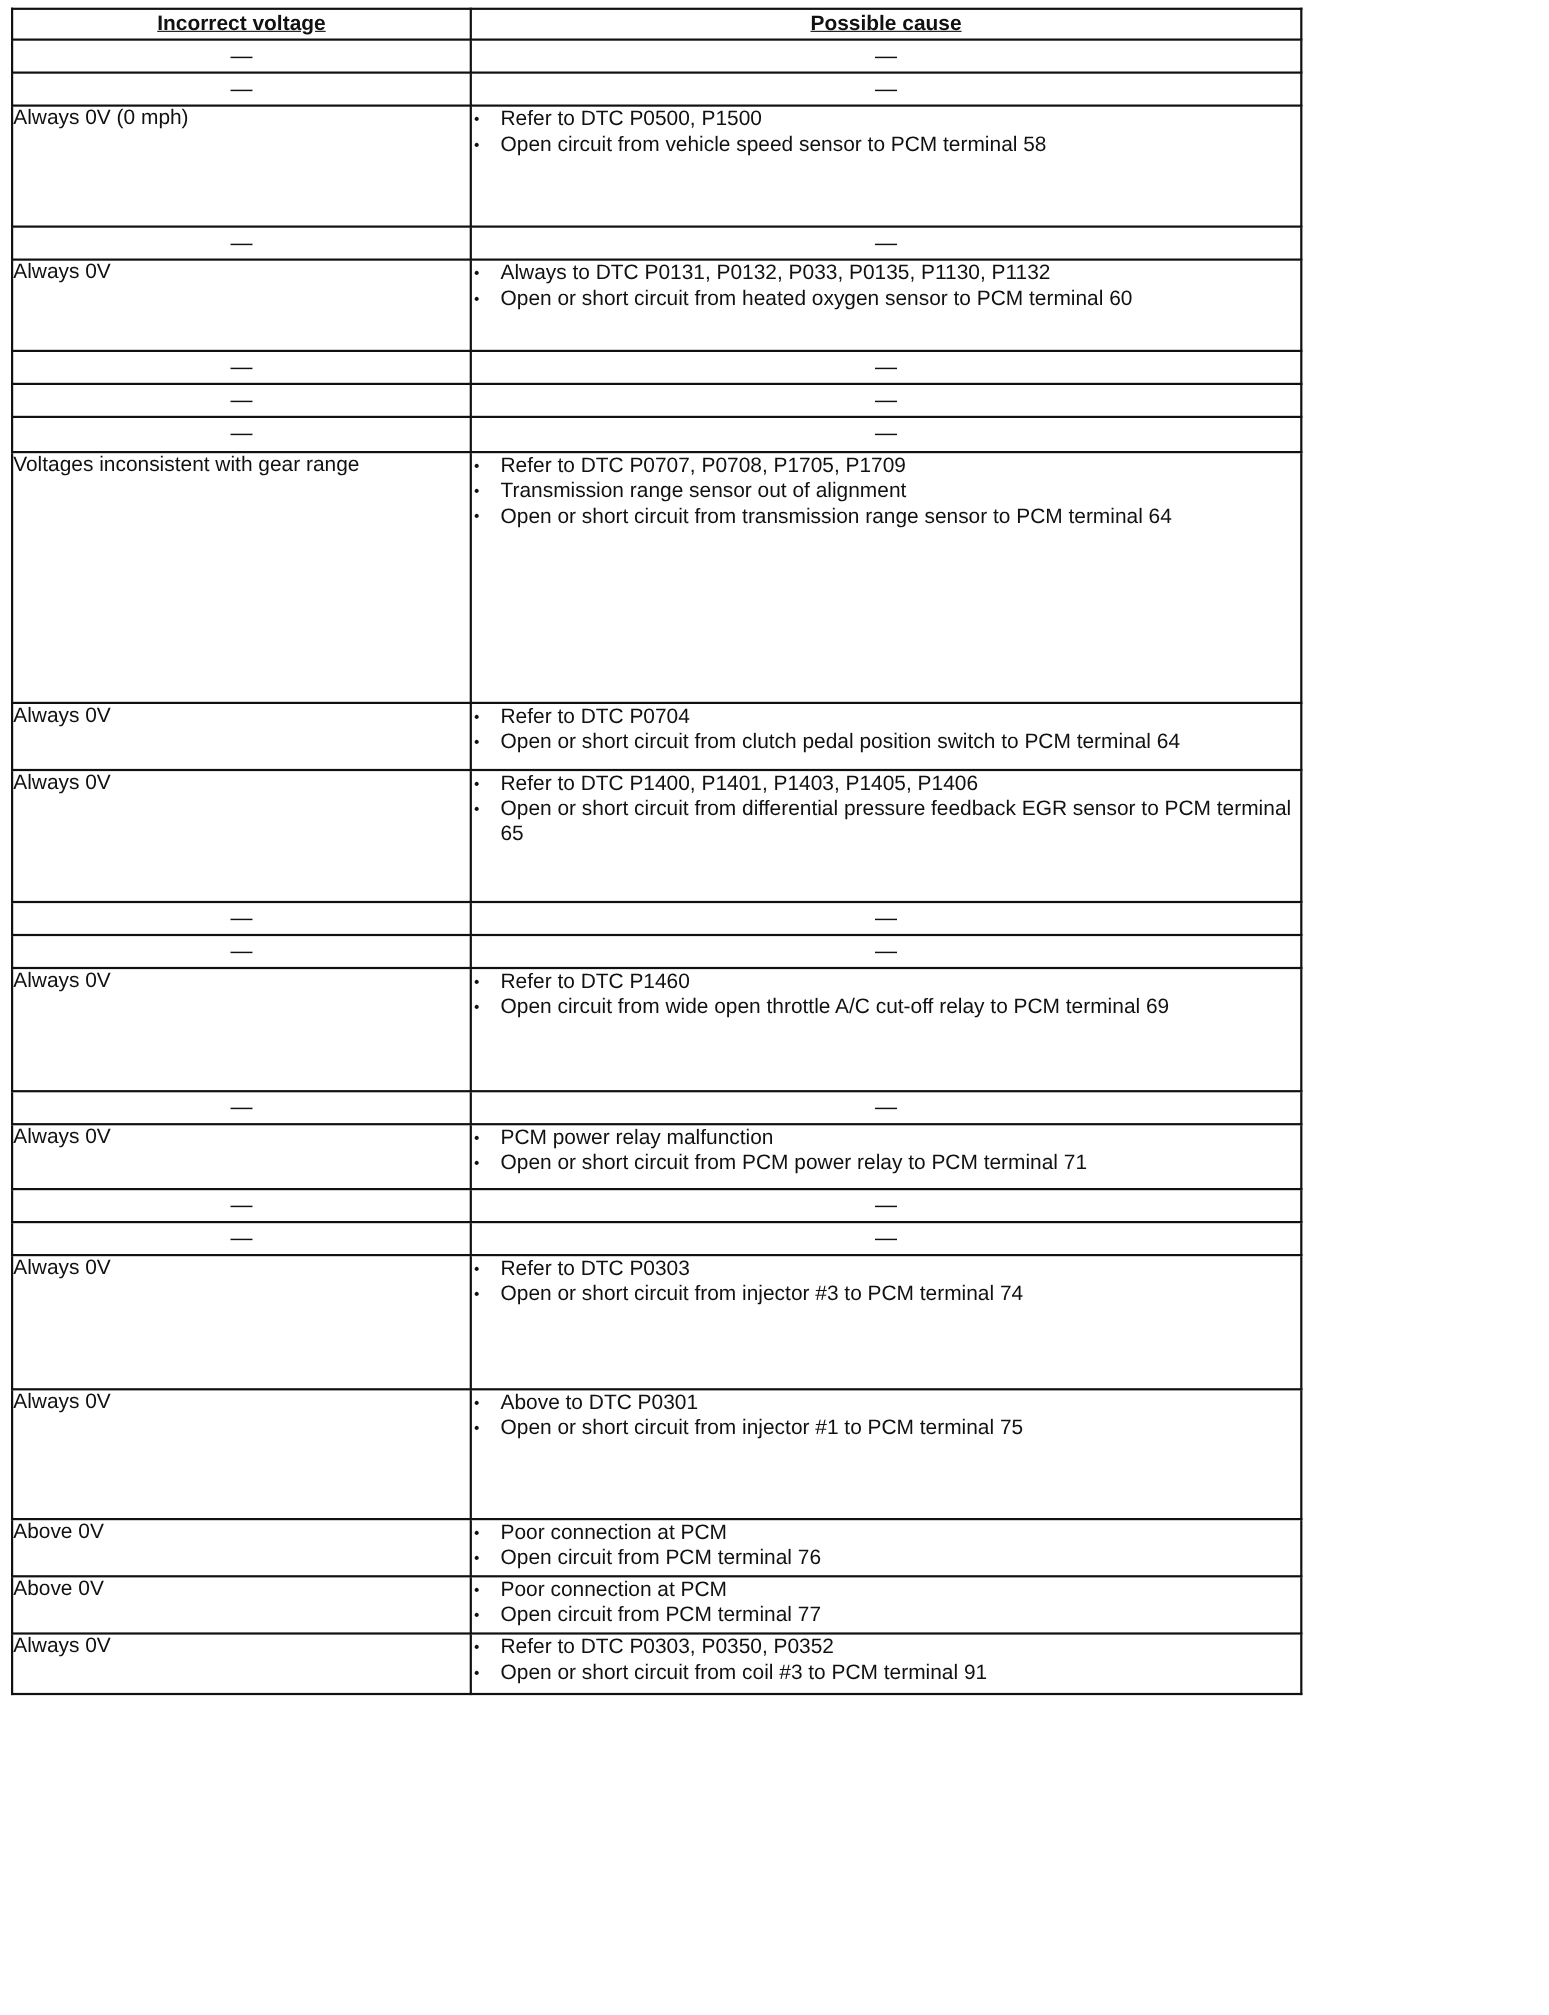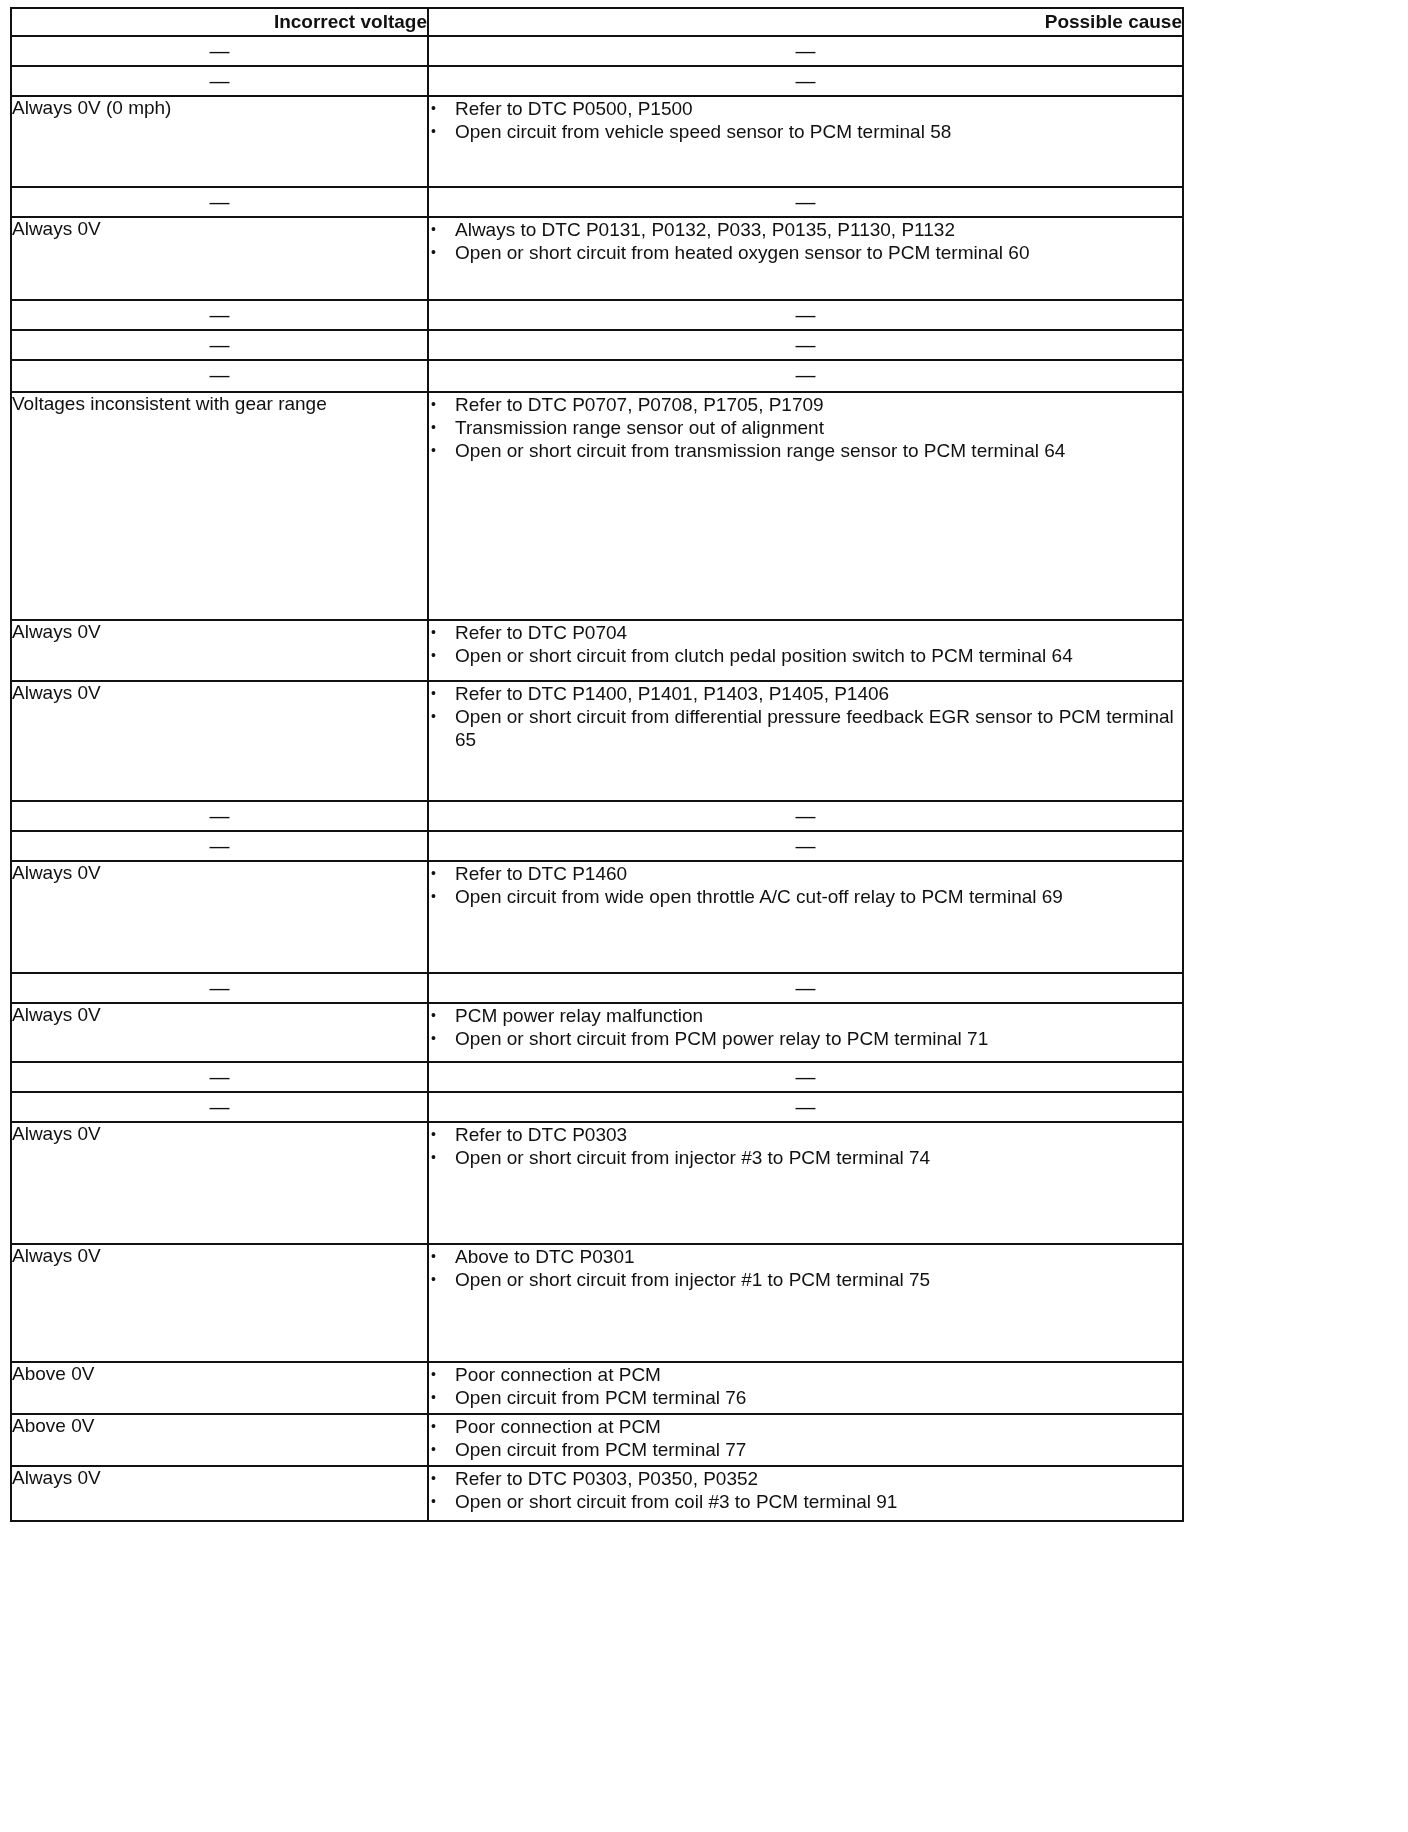--- a/index.html
+++ b/index.html
@@ -3,21 +3,21 @@
 <meta charset="utf-8">
 <style>
   html, body { margin:0; padding:0; background:#ffffff; }
   body { width:1408px; height:1832px; position:relative; overflow:hidden;
          font-family:"Liberation Sans", sans-serif; color:#111; }
   table.diag { position:absolute; left:10px; top:7px; width:1172px;
                border-collapse:collapse; table-layout:fixed; }
   table.diag td, table.diag th { border:2px solid #111; vertical-align:top; padding:0; }
   table.diag col.c1 { width:417px; }
   table.diag col.c2 { width:755px; }
-  th { font-weight:bold; font-size:19px; text-align:right; height:26px; line-height:26px; }
+  th { font-weight:bold; font-size:19px; text-align:center; height:26px; line-height:26px;text-decoration:underline; }
   td.dash { text-align:center; line-height:28px; font-size:20px; }
   td.volt { font-size:19px; padding:6px 0 0 14px; }
   td.cause { font-size:19px; padding:5px 0 0 14px; }
   ul { margin:0; padding:0; list-style:none; }
   li { position:relative; padding-left:26px; line-height:23px; }
   li .bullet { position:absolute; left:2px; top:0; font-size:14px; }
 </style>
 </head>
 <body>
 
@@ -34,21 +34,21 @@
   </thead>
   <tbody id="tbody">
       <tr style="height: 30px;">
         <td class="dash">—</td>
         <td class="dash">—</td>
       </tr>
       <tr style="height: 30px;">
         <td class="dash">—</td>
         <td class="dash">—</td>
       </tr>
-      <tr style="height: 91px;">
+      <tr style="height: 110px;">
         <td class="volt">Always 0V (0 mph)</td>
         <td class="cause">
           <ul>
             <li><span class="bullet">•</span><span>Refer to DTC P0500, P1500</span></li>
             <li><span class="bullet">•</span><span>Open circuit from vehicle speed sensor to PCM terminal 58</span></li>
           </ul>
         </td>
       </tr>
       <tr style="height: 30px;">
         <td class="dash">—</td>

